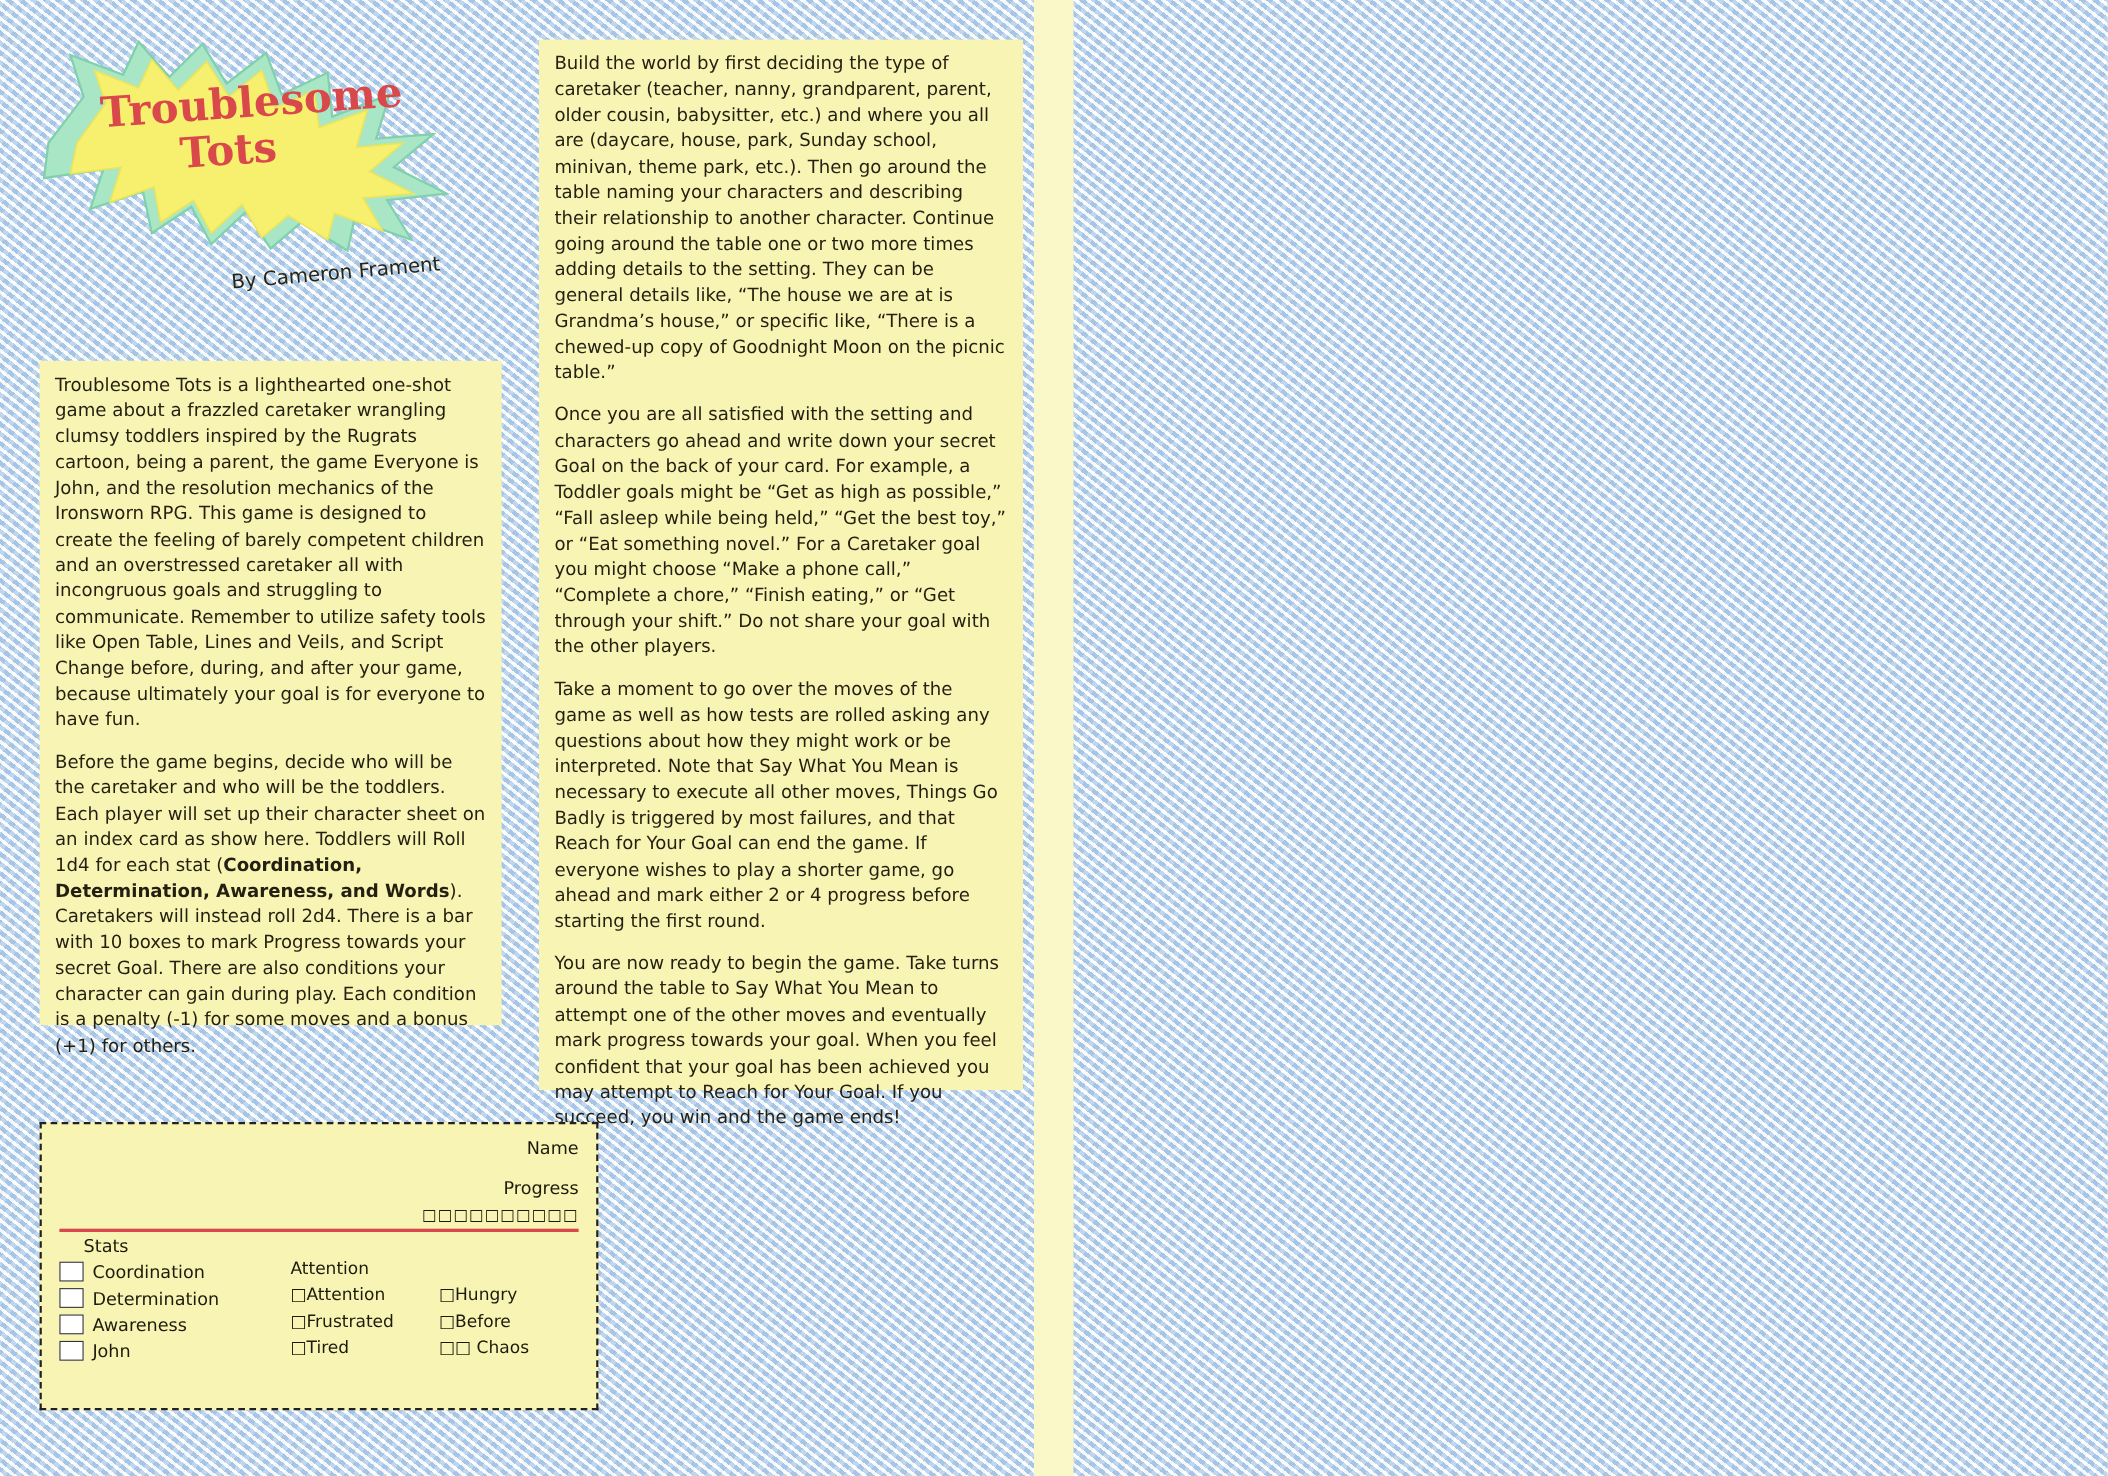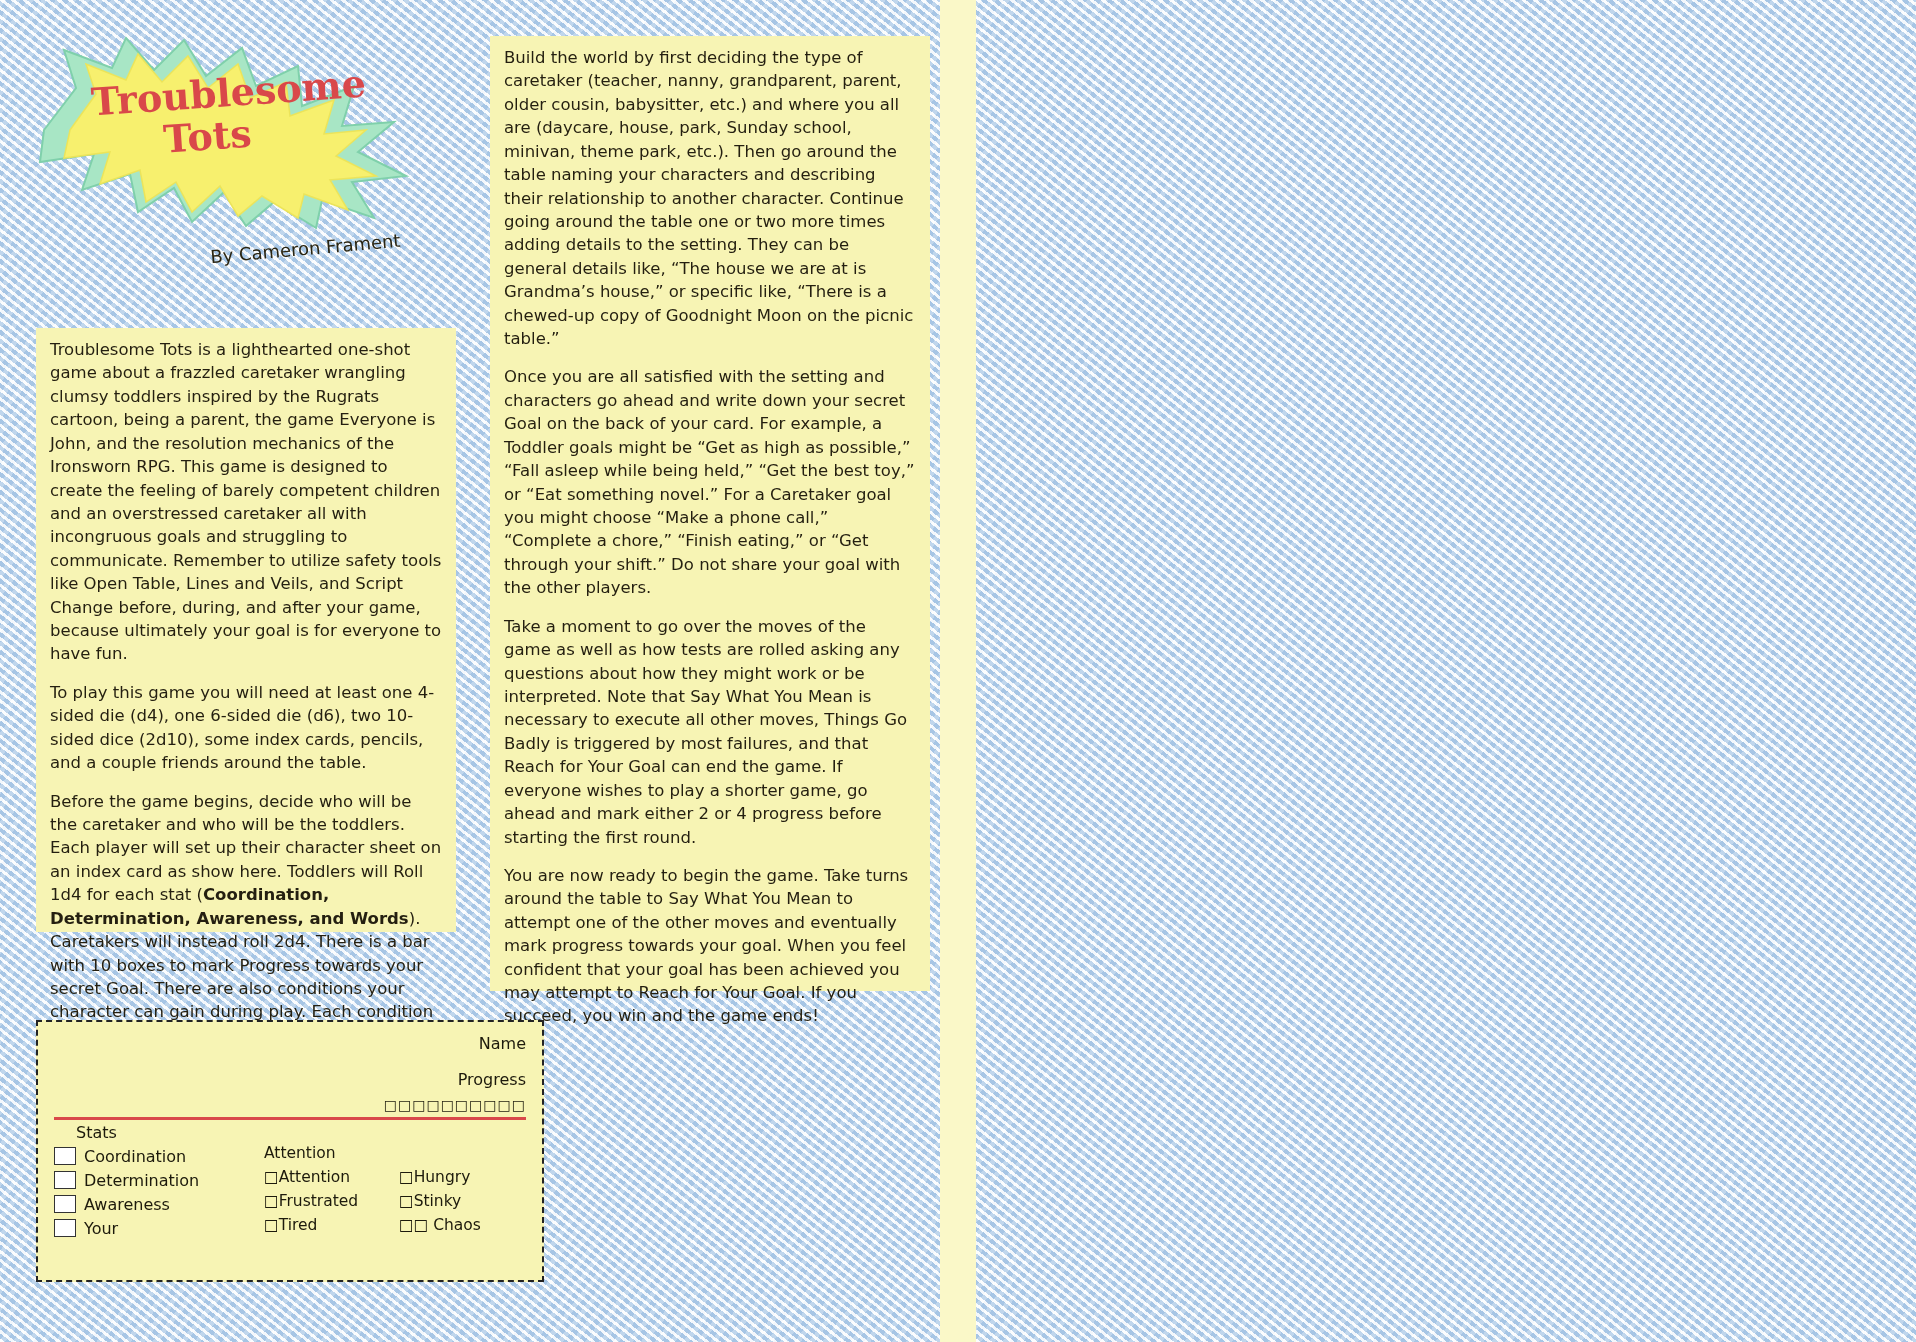--- a/index.html
+++ b/index.html
@@ -98,21 +98,20 @@
     <div class="title-text">
       <div>Troublesome</div>
       <div class="title-line2">Tots</div>
     </div>
   </div>
   <div class="byline">By Cameron Frament</div>
 
   <div class="panel" style="left:36px; top:328px; width:420px; height:604px;">
     <div class="txt">
       <p>Troublesome Tots is a lighthearted one-shot game about a frazzled caretaker wrangling clumsy toddlers inspired by the Rugrats cartoon, being a parent, the game Everyone is John, and the resolution mechanics of the Ironsworn RPG. This game is designed to create the feeling of barely competent children and an overstressed caretaker all with incongruous goals and struggling to communicate. Remember to utilize safety tools like Open Table, Lines and Veils, and Script Change before, during, and after your game, because ultimately your goal is for everyone to have fun.</p>
-      <p>To play this game you will need at least one 4-sided die (d4), one 6-sided die (d6), two 10-sided dice (2d10), some index cards, pencils, and a couple friends around the table.</p>
       <p><span>Before the game begins, decide who will be the caretaker and who will be the toddlers. Each player will set up their character sheet on an index card as show here. Toddlers will Roll 1d4 for each stat (</span><span class="b">Coordination, Determination, Awareness, and Words</span><span>). Caretakers will instead roll 2d4. There is a bar with 10 boxes to mark Progress towards your secret Goal. There are also conditions your character can gain during play. Each condition is a penalty (-1) for some moves and a bonus (+1) for others.</span></p>
     </div>
   </div>
 
   <div class="panel" style="left:490px; top:36px; width:440px; height:955px;">
     <div class="txt">
       <p>Build the world by first deciding the type of caretaker (teacher, nanny, grandparent, parent, older cousin, babysitter, etc.) and where you all are (daycare, house, park, Sunday school, minivan, theme park, etc.). Then go around the table naming your characters and describing their relationship to another character. Continue going around the table one or two more times adding details to the setting. They can be general details like, “The house we are at is Grandma’s house,” or specific like, “There is a chewed-up copy of Goodnight Moon on the picnic table.”</p>
       <p>Once you are all satisfied with the setting and characters go ahead and write down your secret Goal on the back of your card. For example, a Toddler goals might be “Get as high as possible,” “Fall asleep while being held,” “Get the best toy,” or “Eat something novel.” For a Caretaker goal you might choose “Make a phone call,” “Complete a chore,” “Finish eating,” or “Get through your shift.” Do not share your goal with the other players.</p>
       <p>Take a moment to go over the moves of the game as well as how tests are rolled asking any questions about how they might work or be interpreted. Note that Say What You Mean is necessary to execute all other moves, Things Go Badly is triggered by most failures, and that Reach for Your Goal can end the game. If everyone wishes to play a shorter game, go ahead and mark either 2 or 4 progress before starting the first round.</p>
       <p>You are now ready to begin the game. Take turns around the table to Say What You Mean to attempt one of the other moves and eventually mark progress towards your goal. When you feel confident that your goal has been achieved you may attempt to Reach for Your Goal. If you succeed, you win and the game ends!</p>
@@ -138,33 +137,33 @@
         <div class="stat-line">
             <span class="stat-box"></span>
             <span>Determination</span>
           </div>
         <div class="stat-line">
             <span class="stat-box"></span>
             <span>Awareness</span>
           </div>
         <div class="stat-line">
             <span class="stat-box"></span>
-            <span>Your</span>
+            <span>John</span>
           </div>
       </div>
       <div class="cond-col">
         <div class="cond-line">Attention</div>
         <div class="cond-line">□Attention</div>
         <div class="cond-line">□Frustrated</div>
         <div class="cond-line">□Tired</div>
       </div>
       <div class="cond-col2">
         <div class="cond-line">&nbsp;</div>
         <div class="cond-line">□Hungry</div>
-        <div class="cond-line">□Stinky</div>
+        <div class="cond-line">□Before</div>
         <div class="cond-line">□□ Chaos</div>
       </div>
     </div>
 
   </div>
 </div>
 
 <div class="gutter"></div>
 
 <div class="page page-right">

